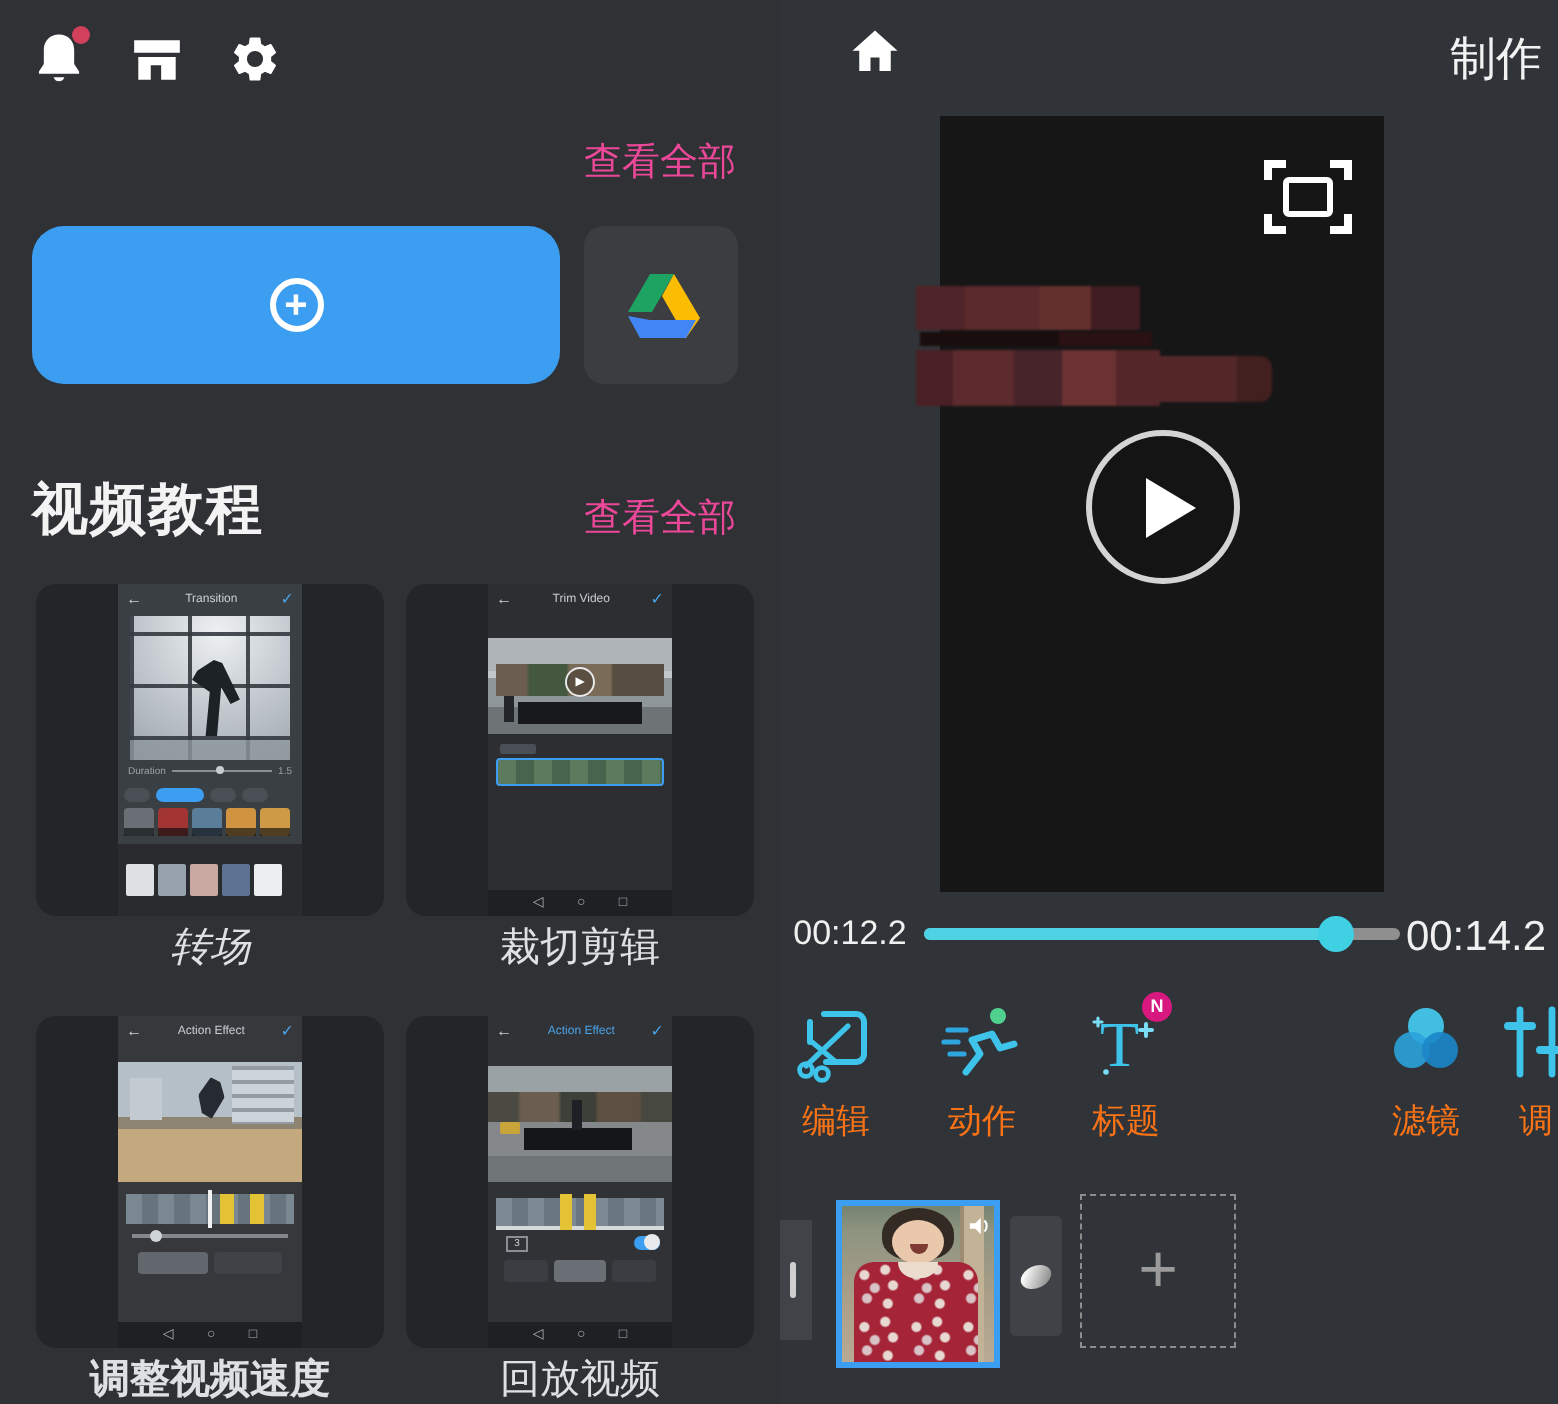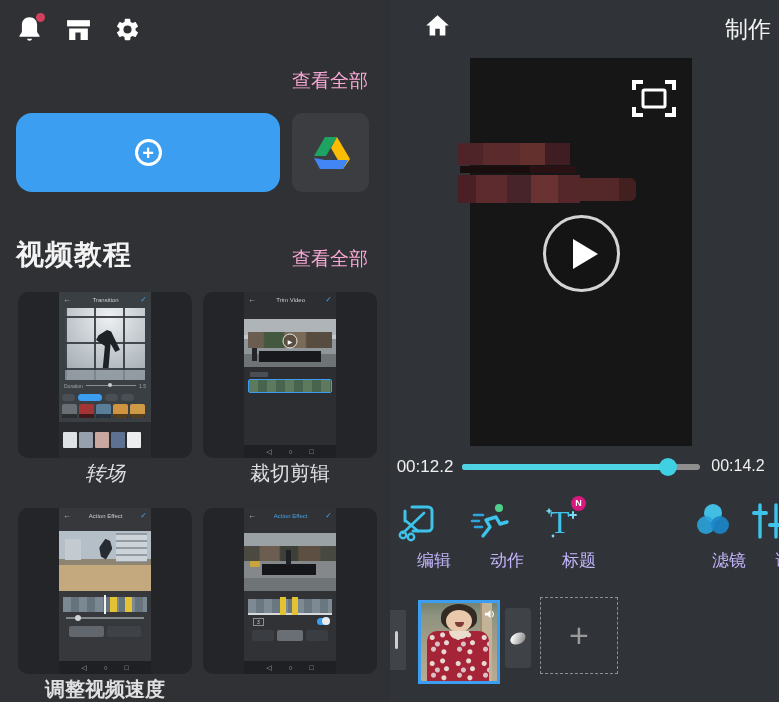--- a/index.html
+++ b/index.html
@@ -16,21 +16,21 @@
 
   
   .top-icons { position: absolute; left: 16px; top: 15px; display: flex; gap: 22px; align-items: center; }
   .ticon { width: 27px; height: 29px; position: relative; cursor: pointer; }
   .ticon svg { width: 100%; height: 100%; }
   .bell-dot { position: absolute; right: -2px; top: -2px; width: 9px; height: 9px; border-radius: 50%; background: #d3405c; }
 
   .sec-title { position: absolute; left: 16px; font-size: 28px; font-weight: bold; color: #f3f3f3; letter-spacing: 1px; }
   .sec-title.t1 { top: 56px; }
   .sec-title.t2 { top: 236px; }
-  .view-all { position: absolute; font-size: 19px; color: #f9a8d4; cursor: pointer; }
+  .view-all { position: absolute; font-size: 19px; color: #ec4899; cursor: pointer; }
   .view-all.v1 { right: 22px; top: 68px; }
   .view-all.v2 { right: 22px; top: 246px; }
 
   .new-project {
     position: absolute; left: 16px; top: 113px; width: 264px; height: 79px;
     background: #3b9ef0; border-radius: 16px; display: flex; align-items: center; justify-content: center;
     gap: 12px; cursor: pointer;
   }
   .np-plus { width: 27px; height: 27px; border: 3px solid #fff; border-radius: 50%;
     display:flex; align-items:center; justify-content:center; color:#fff; font-size:20px; font-weight:bold; line-height:1; }
@@ -162,28 +162,28 @@
   .cz3 { left: -12px; top: 117px; width: 122px; height: 28px;
     background: linear-gradient(90deg,#4a2026 0 15%, #5d2b2d 15% 40%, #47232a 40% 60%, #6a3233 60% 82%, #55262a 82% 100%); }
   .cz4 { left: 108px; top: 120px; width: 58px; height: 23px;
     background: linear-gradient(90deg,#542829 0 70%, #41201f 70% 100%); border-radius: 0 6px 6px 0; }
   .play-btn { position: absolute; left: 73px; top: 157px; width: 77px; height: 77px; border-radius: 50%;
     border: 3px solid #d4d4d4; background: rgba(15,15,15,.25); display:flex; align-items:center; justify-content:center; cursor:pointer; }
   .play-tri { width: 0; height: 0; border-top: 15px solid transparent; border-bottom: 15px solid transparent;
     border-left: 25px solid #fff; margin-left: 7px; }
 
   .time-cur { position: absolute; left: 2px; top: 457px; width: 66px; text-align: center; font-size: 17px; color: #f0f0f0; }
-  .time-total { position: absolute; left: 312px; top: 457px; width: 72px; text-align: center; font-size: 16px; color: #f0f0f0; }
+  .time-total { position: absolute; left: 312px; top: 457px; width: 72px; text-align: center; font-size: 21px; color: #f0f0f0; }
   .scrub { position: absolute; left: 72px; top: 464px; width: 238px; height: 6px; border-radius: 3px; background: #8f8f8f; cursor: pointer; }
   .scrub-fill { position: absolute; left: 0; top: 0; height: 6px; border-radius: 3px; background: #4dd3e3; width: 206px; }
   .scrub-thumb { position: absolute; left: 197px; top: -6px; width: 18px; height: 18px; border-radius: 50%; background: #3fd0e4; }
 
   .tool { position: absolute; top: 500px; width: 84px; height: 74px; cursor: pointer; }
   .tool .ic { position: absolute; left: 50%; top: 0; transform: translateX(-50%); width: 42px; height: 42px; }
-  .tool .lb { position: absolute; left: 50%; top: 49px; transform: translateX(-50%); white-space: nowrap; font-size: 17px; color: #c4b5fd; margin-left: 16px; }
+  .tool .lb { position: absolute; left: 50%; top: 49px; transform: translateX(-50%); white-space: nowrap; font-size: 17px; color: #f97316; }
   .tool.t1 { left: -14px; } .tool.t2 { left: 59px; } .tool.t3 { left: 131px; }
   .tool.t4 { left: 205px; width: 90px; } .tool.t5 { left: 281px; } .tool.t6 { left: 336px; }
   .badge-n { position: absolute; left: 50%; top: -4px; margin-left: 8px; width: 15px; height: 15px; border-radius: 50%;
     background: #d6187f; color: #fff; font-size: 9px; font-weight: bold; text-align: center; line-height: 15px; }
 
   .clip-handle { position: absolute; left: -2px; top: 610px; width: 18px; height: 60px; background: #404448; }
   .clip-handle i { position: absolute; left: 7px; top: 21px; width: 3px; height: 18px; border-radius: 2px; background: #cfcfcf; }
   .clip-photo { position: absolute; left: 28px; top: 600px; width: 82px; height: 84px;
     border: 3px solid #3b9ef0; background: #888; cursor: pointer; overflow: hidden; }
   .ph-bg { position: absolute; inset: 0; background: linear-gradient(180deg,#76836f 0%, #8d9480 16%, #a89d87 55%, #b9ab93 100%); }
@@ -385,20 +385,21 @@
           <i class="a"></i>
         </div>
       <div class="m4-sp"></div>
       <div class="m-nav">
         <span>◁</span>
           <span>○</span>
           <span>□</span>
       </div>
     </div>
   </div>
+  <div class="card-label l4">回放视频</div>
 </div>
 
 <div class="panel rp">
 
   <div class="home-btn">
     <svg viewBox="0 0 24 24">
         <path fill="#fff" d="M10 20v-6h4v6h5v-9h3L12 2 2 11h3v9z"></path>
       </svg>
   </div>
   <div class="rp-title">制作</div>

